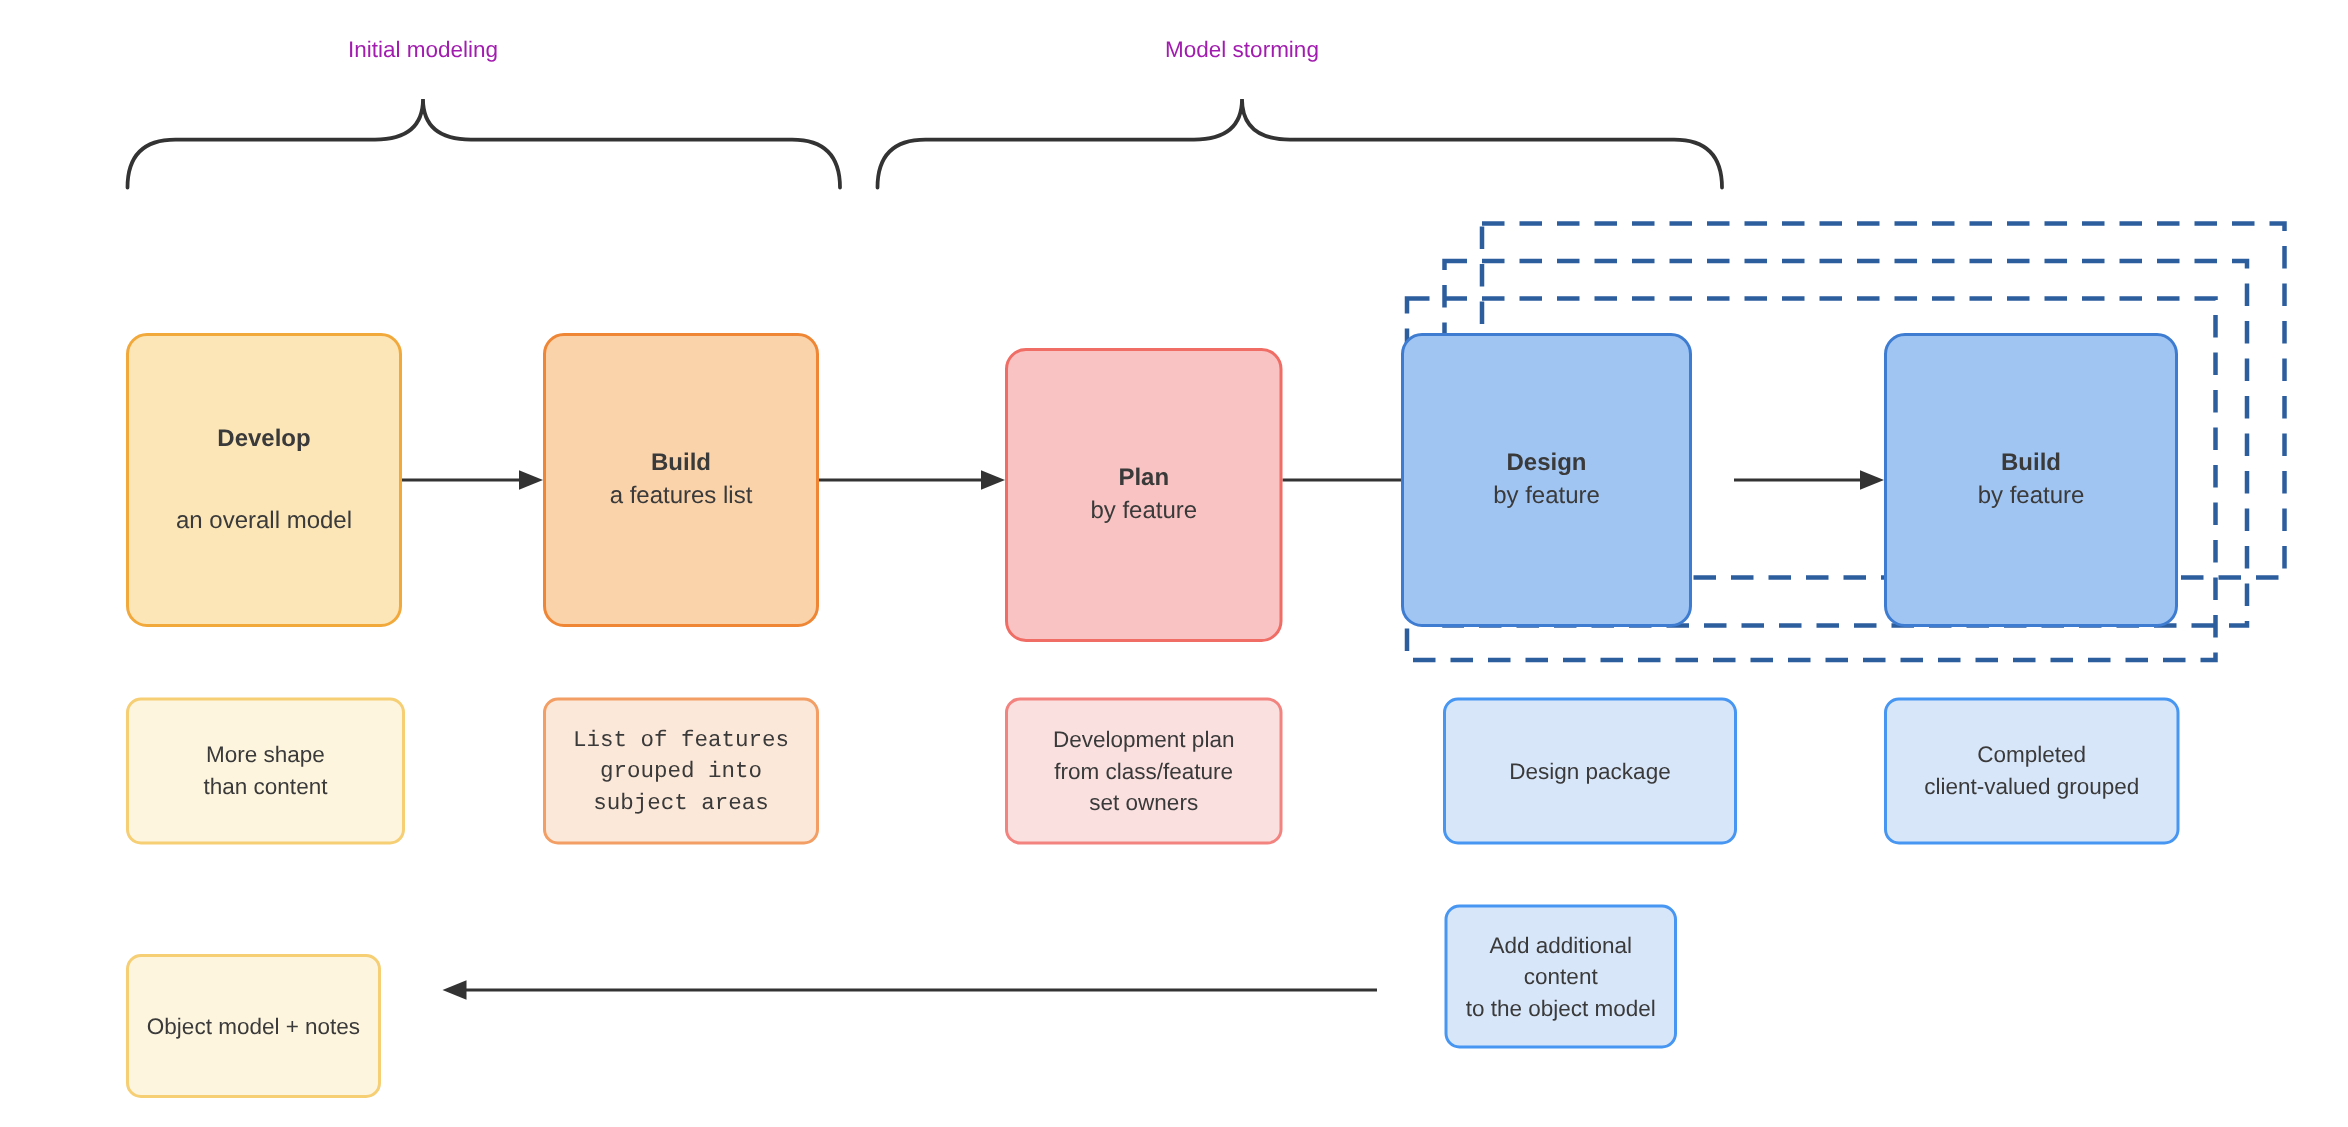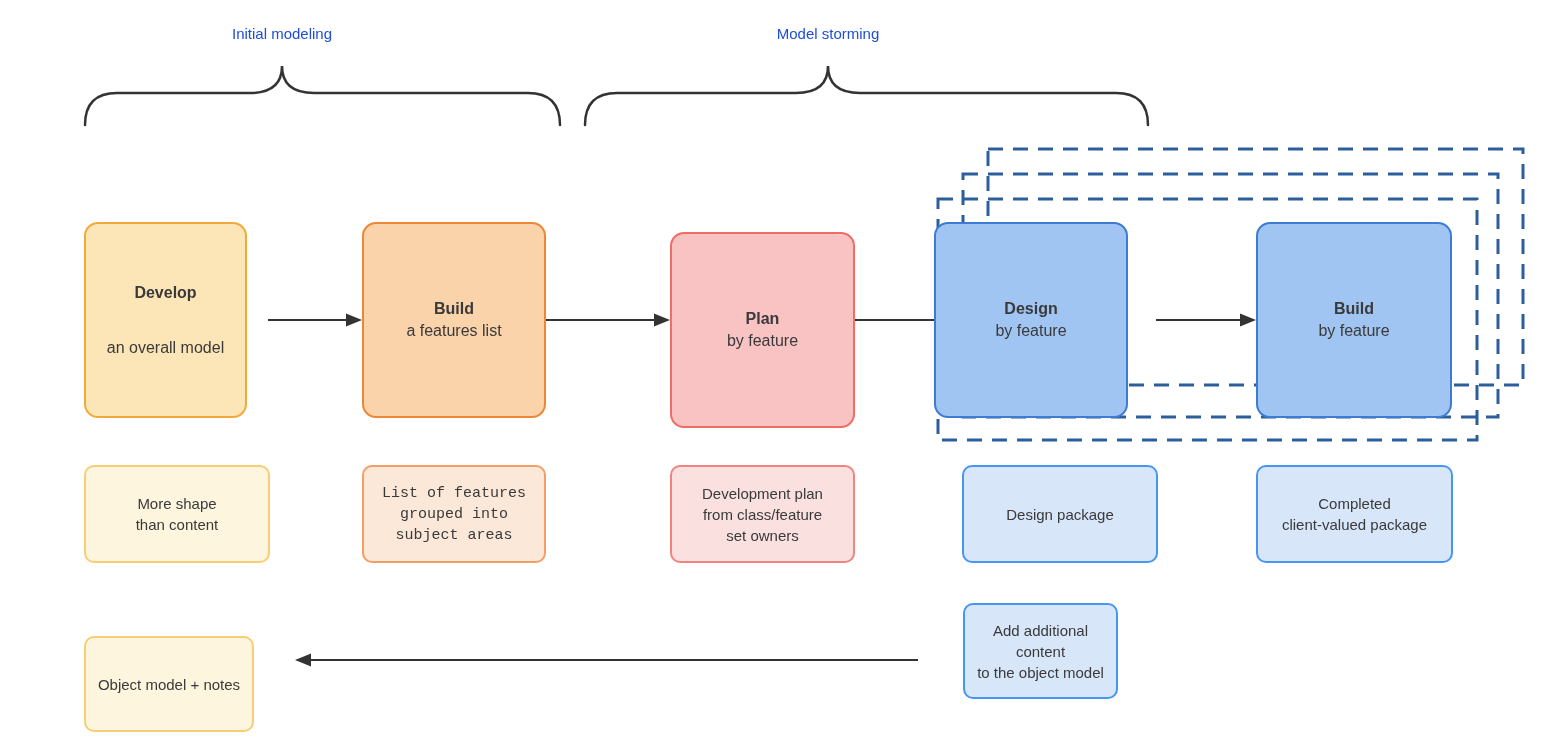--- a/index.html
+++ b/index.html
@@ -11,21 +11,21 @@
     color:#3a3a3a;
     overflow:hidden;
   }
   svg.layer{position:absolute;left:0;top:0;width:1565px;height:751px;}
   .brace{fill:none;stroke:var(--line);stroke-width:2.5;stroke-linecap:round;}
   .flow-line{stroke:var(--line);stroke-width:2;}
   .flow-head{fill:var(--line);stroke:none;}
   .dashed-rect{fill:none;stroke:var(--dashed_border);stroke-width:3;stroke-dasharray:15 10;}
   .phase-label{
     position:absolute;transform:translateX(-50%);
-    font-size:15px;white-space:nowrap;color:#1d4ed8;
+    font-size:15px;white-space:nowrap;color:#a21caf;
   }
   .box{
     position:absolute;box-sizing:border-box;
     display:flex;flex-direction:column;align-items:center;justify-content:center;
     text-align:center;
   }
   .main-box{border:2px solid;border-radius:14px;font-size:16px;line-height:22px;}
   .sub-box{border:2px solid;border-radius:10px;font-size:15px;line-height:21px;padding:4px;}
   .title{font-weight:bold;}
   .pre{white-space:pre-line;}
@@ -71,21 +71,21 @@
 
     <g>
       <line class="flow-line" x1="918" y1="660" x2="310" y2="660"></line>
       <polygon class="flow-head" points="311,653.5 295,660 311,666.5"></polygon>
     </g>
   </svg>
 
   <div class="phase-label" style="left:282px;top:25px;">Initial modeling</div>
   <div class="phase-label" style="left:828px;top:25px;">Model storming</div>
 
-  <div class="box main-box yellow" style="left:84px;top:222px;width:163px;height:196px;gap:33px;">
+  <div class="box main-box yellow" style="left:84px;top:222px;width:184px;height:196px;gap:33px;">
     <div class="title">Develop</div>
     <div>an overall model</div>
   </div>
   <div class="box main-box orange" style="left:362px;top:222px;width:184px;height:196px;">
     <div class="title">Build</div>
     <div>a features list</div>
   </div>
   <div class="box main-box red" style="left:670px;top:222px;width:185px;height:196px;margin-top:10px;">
     <div class="title">Plan</div>
     <div>by feature</div>
@@ -102,19 +102,19 @@
   <div class="box sub-box lt-yellow pre" style="left:84px;top:465px;width:186px;height:98px;">More shape
 than content</div>
   <div class="box sub-box lt-orange pre" style="left:362px;top:465px;width:184px;height:98px;font-family:Liberation Mono, monospace;">List of features
 grouped into
 subject areas</div>
   <div class="box sub-box lt-red pre" style="left:670px;top:465px;width:185px;height:98px;">Development plan
 from class/feature
 set owners</div>
   <div class="box sub-box lt-blue pre" style="left:962px;top:465px;width:196px;height:98px;">Design package</div>
   <div class="box sub-box lt-blue pre" style="left:1256px;top:465px;width:197px;height:98px;">Completed
-client-valued package</div>
+client-valued grouped</div>
 
   <div class="box sub-box lt-yellow pre" style="left:84px;top:612px;width:170px;height:96px;margin-top:24px;">Object model + notes</div>
   <div class="box sub-box lt-blue pre" style="left:963px;top:603px;width:155px;height:96px;">Add additional content
 to the object model</div>
 
 </div>
 
 </body></html>

